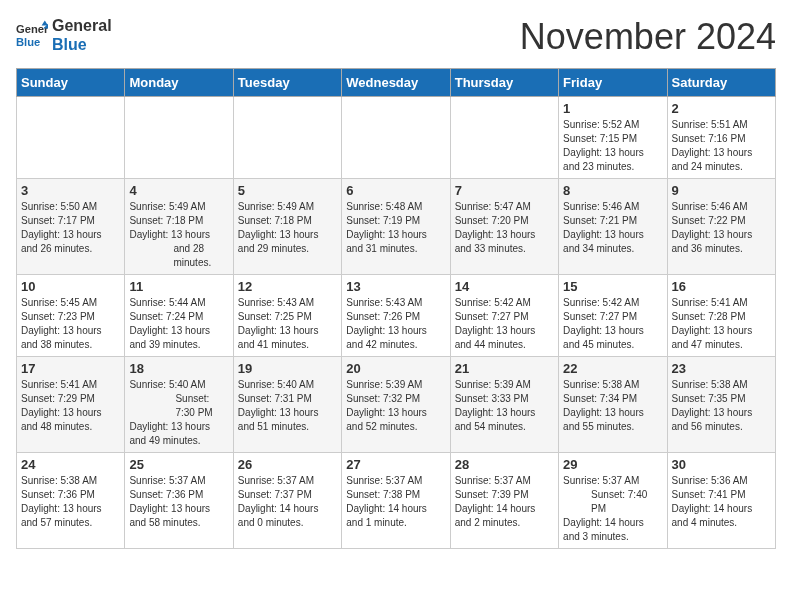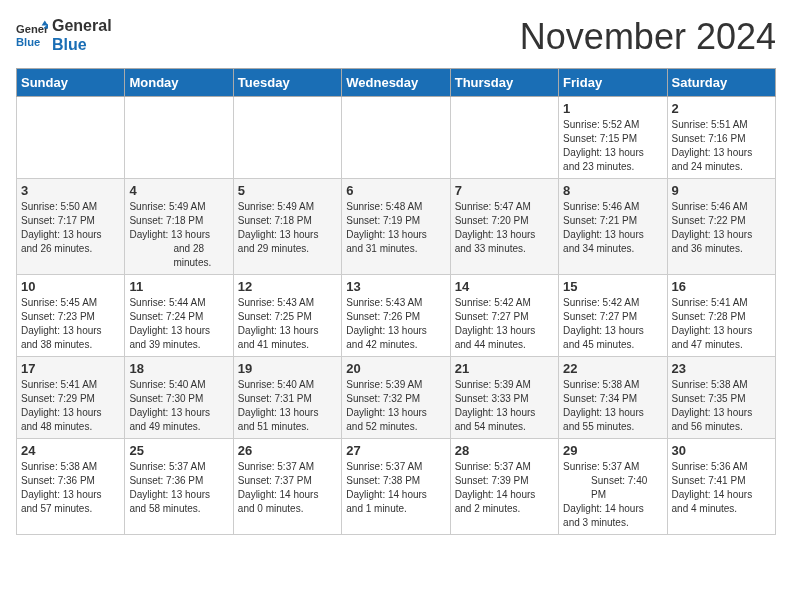--- a/index.html
+++ b/index.html
@@ -274,21 +274,21 @@
             <span style="display: block;">Sunrise: 5:41 AM</span>
             <span style="display: block;">Sunset: 7:29 PM</span>
             <span style="display: block;">Daylight: 13 hours</span>
             <span style="display: block;">and 48 minutes.</span>
           </div>
         </td>
         <td>
           <span class="day-num">18</span>
           <div class="day-info">
             <span style="display: block;">Sunrise: 5:40 AM</span>
-            <span style="display: block;">Sunset: 7:30 PM</span>
+            <span style="display: block; margin-left: 46px;">Sunset: 7:30 PM</span>
             <span style="display: block;">Daylight: 13 hours</span>
             <span style="display: block;">and 49 minutes.</span>
           </div>
         </td>
         <td>
           <span class="day-num">19</span>
           <div class="day-info">
             <span style="display: block;">Sunrise: 5:40 AM</span>
             <span style="display: block;">Sunset: 7:31 PM</span>
             <span style="display: block;">Daylight: 13 hours</span>

